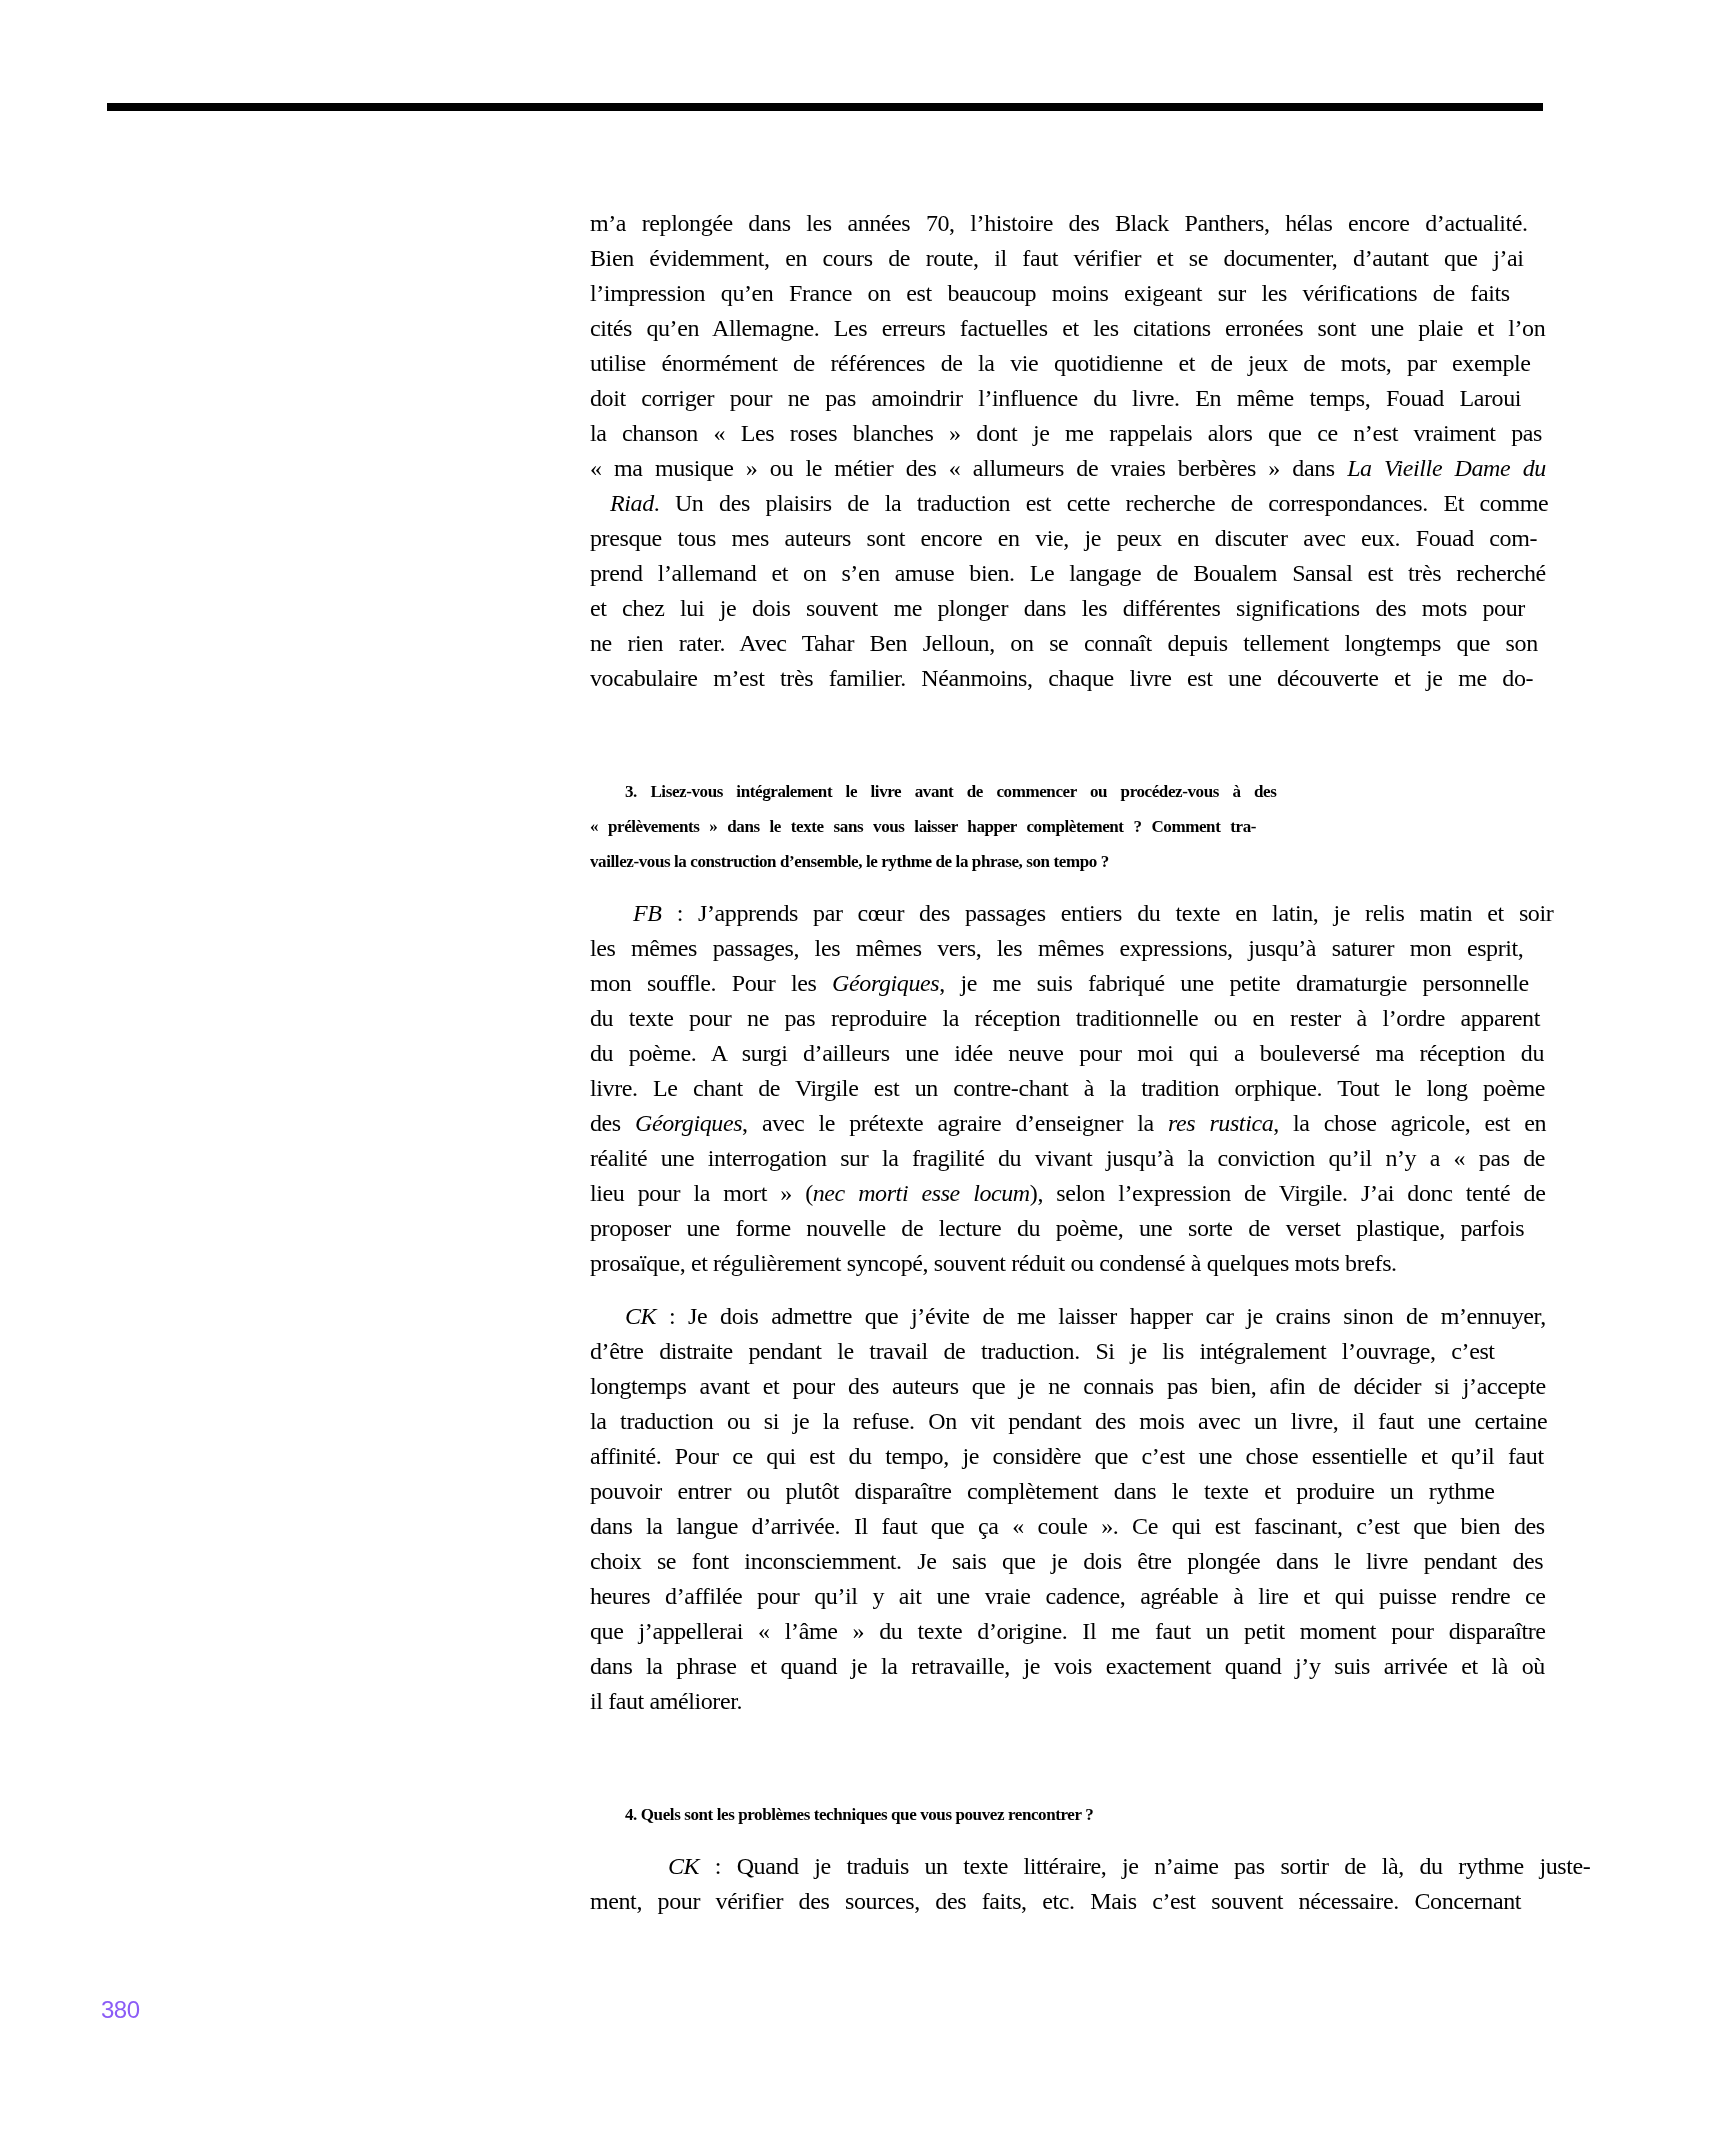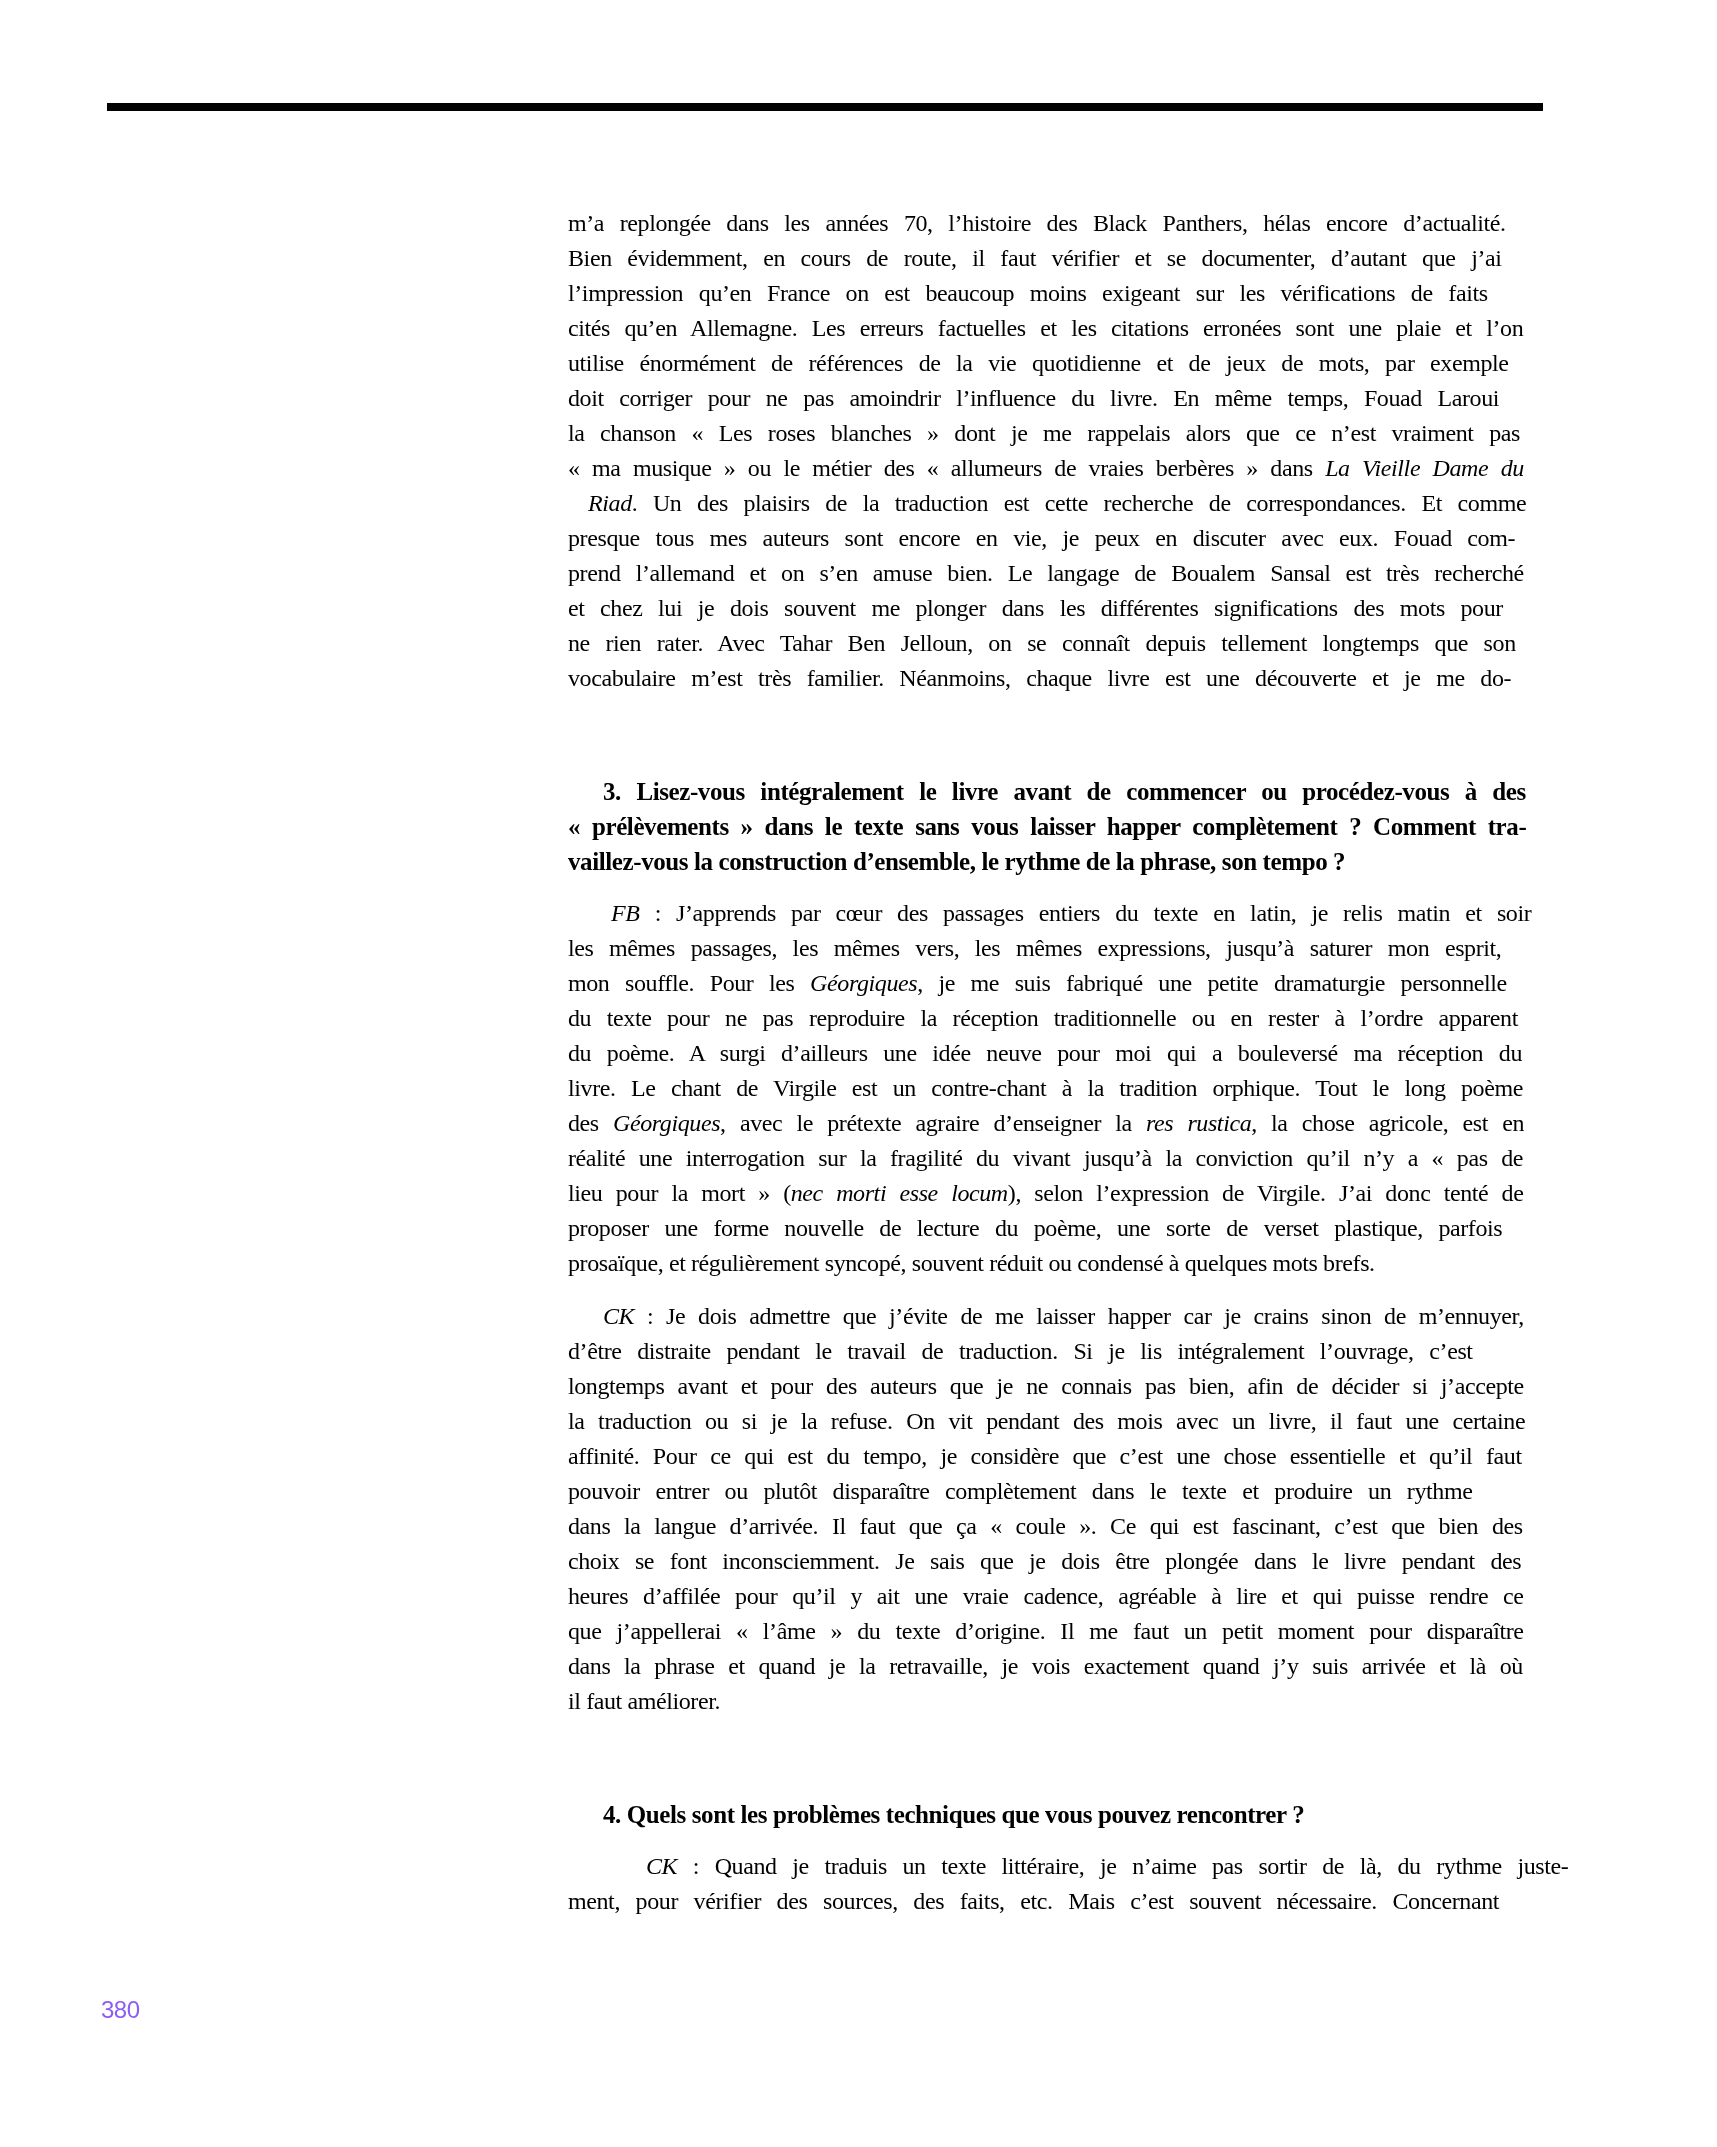--- a/index.html
+++ b/index.html
@@ -19,33 +19,33 @@
   .top-rule {
     position: absolute;
     left: 107px;
     top: 103px;
     width: 1436px;
     height: 8.2px;
     background: #000;
   }
   .textcol {
     position: absolute;
-    left: 568px;
+    left: 590px;
     top: 206px;
     width: 946px;
     font-size: 24px;
     letter-spacing: -0.4px;
     font-family: Liberation Serif, serif;
   }
   .block { margin-top: 17.4px; }
   .block:first-child { margin-top: 0; }
   .block.heading {
     margin-top: 78px;
     font-weight: bold;
-    font-size: 25px;
+    font-size: 17px;
   }
   .line {
     line-height: 35px;
     white-space: nowrap;
     text-align: left;
   }
   .line.indent { padding-left: 35px; }
   .i { font-style: italic; }
   .folio {
     position: absolute;

